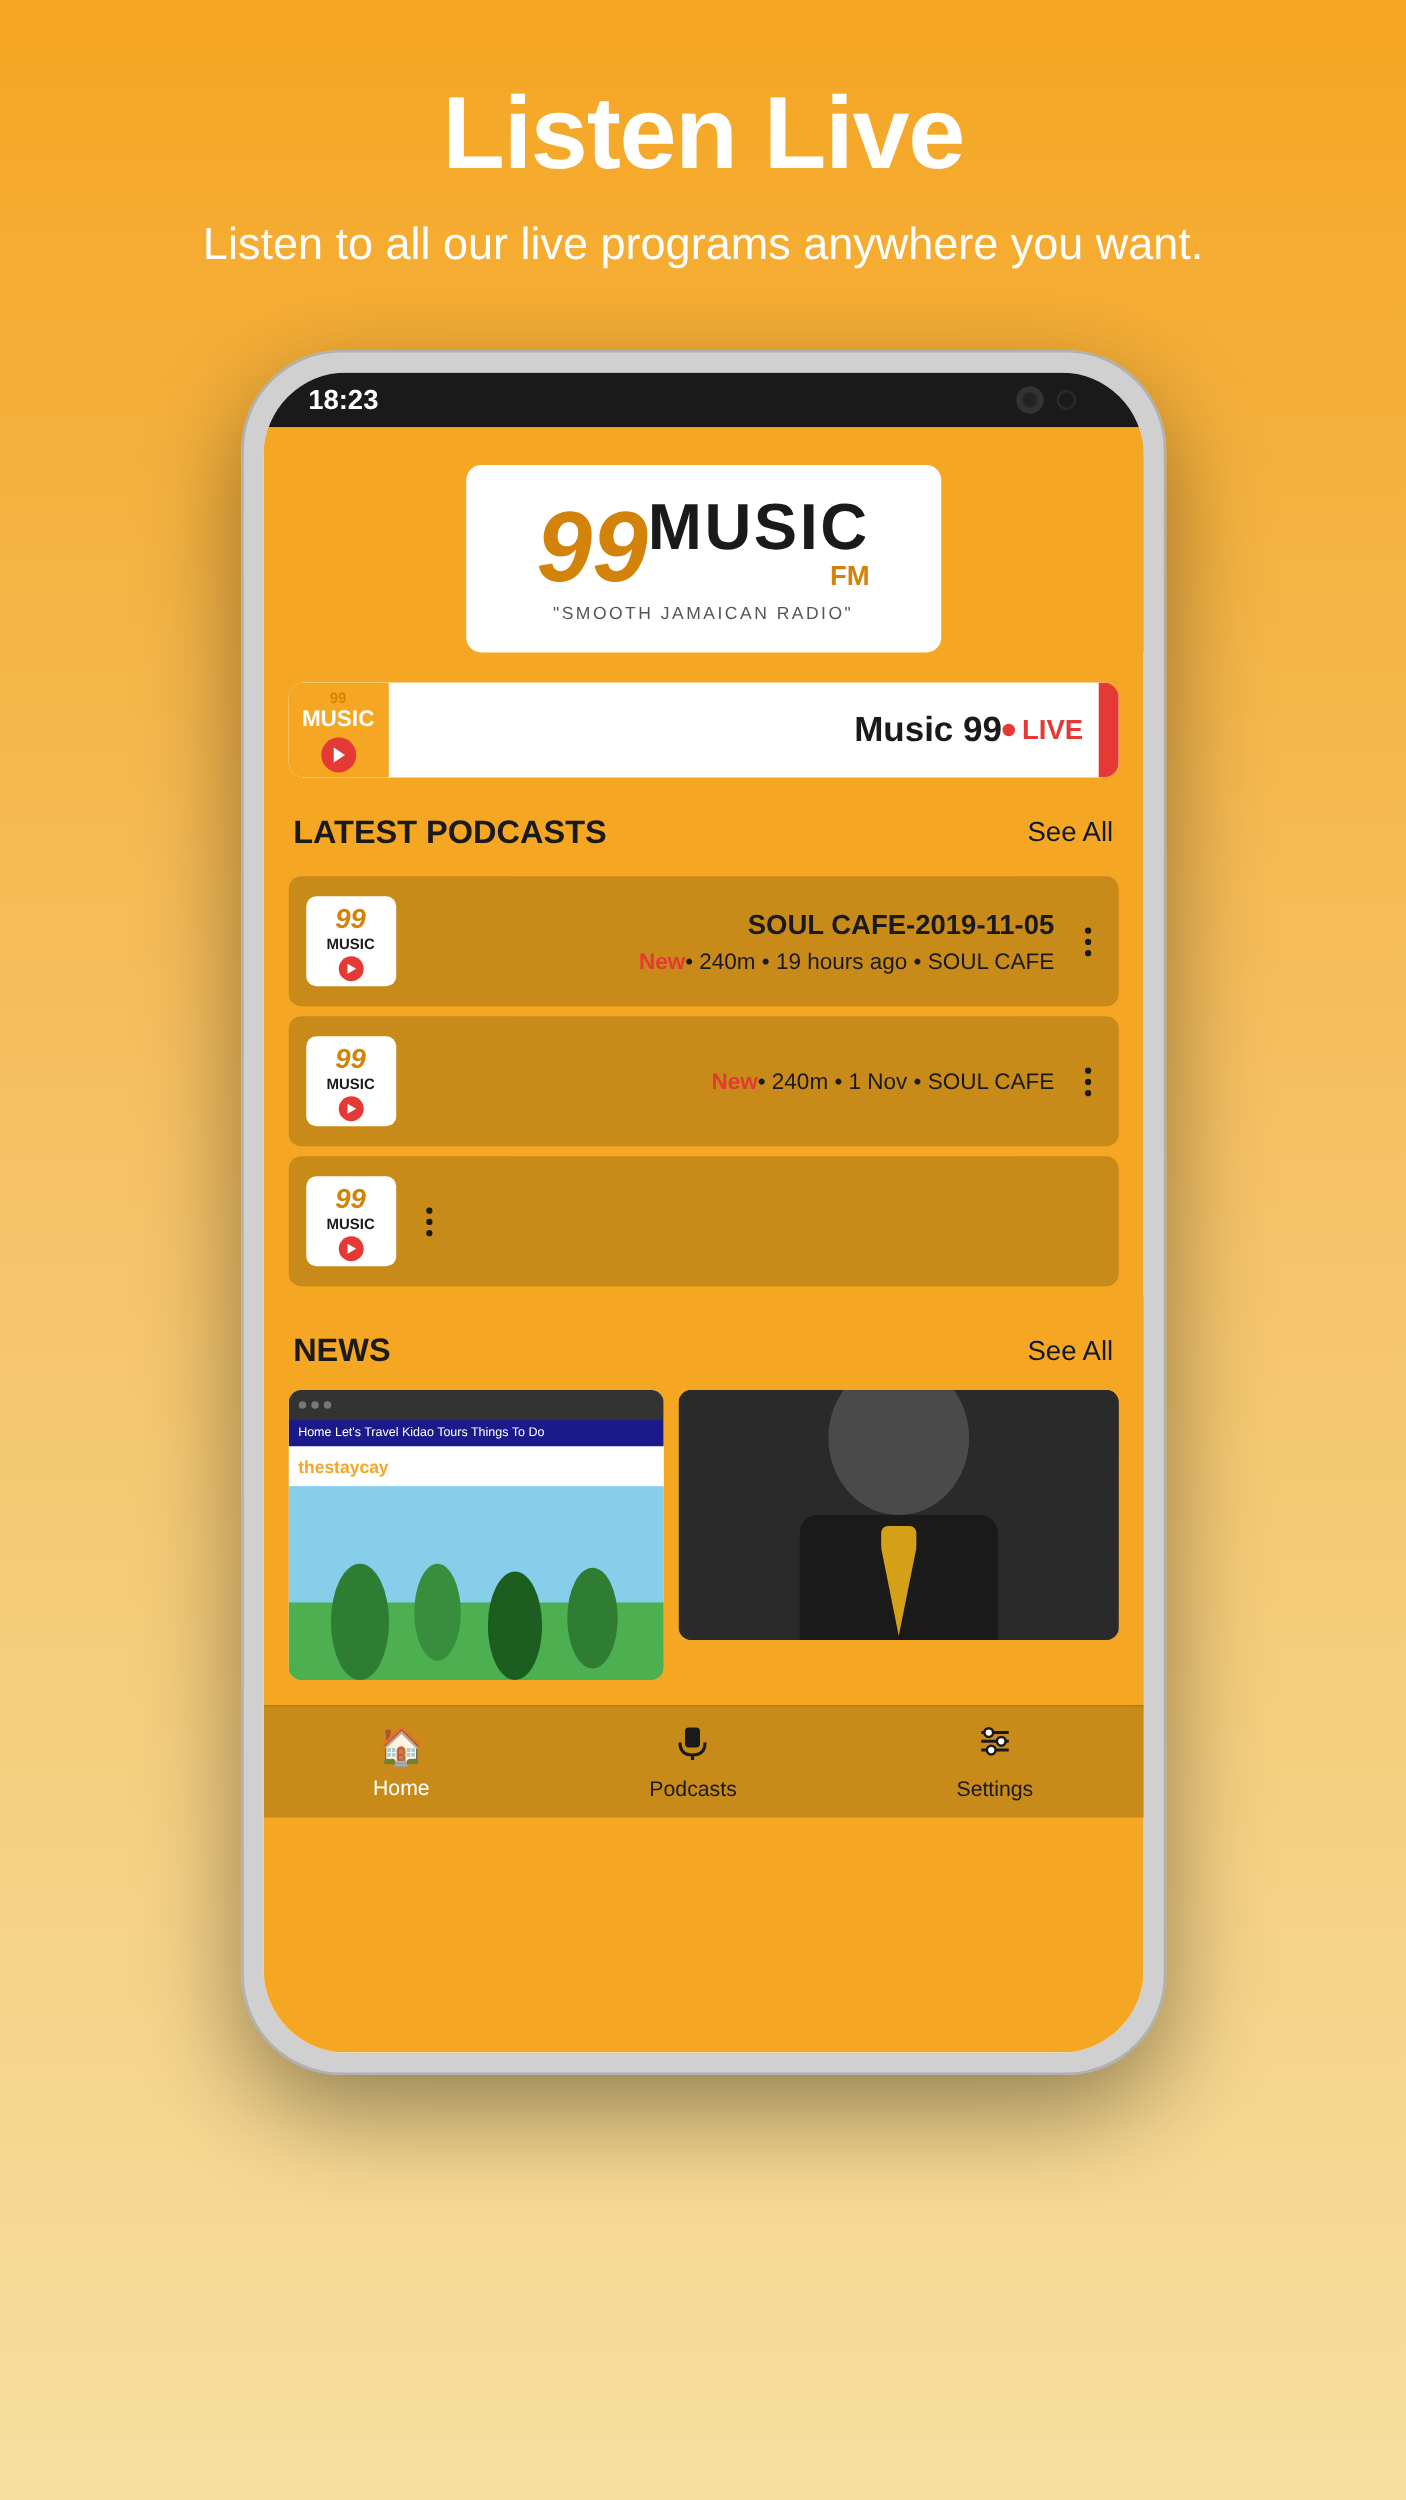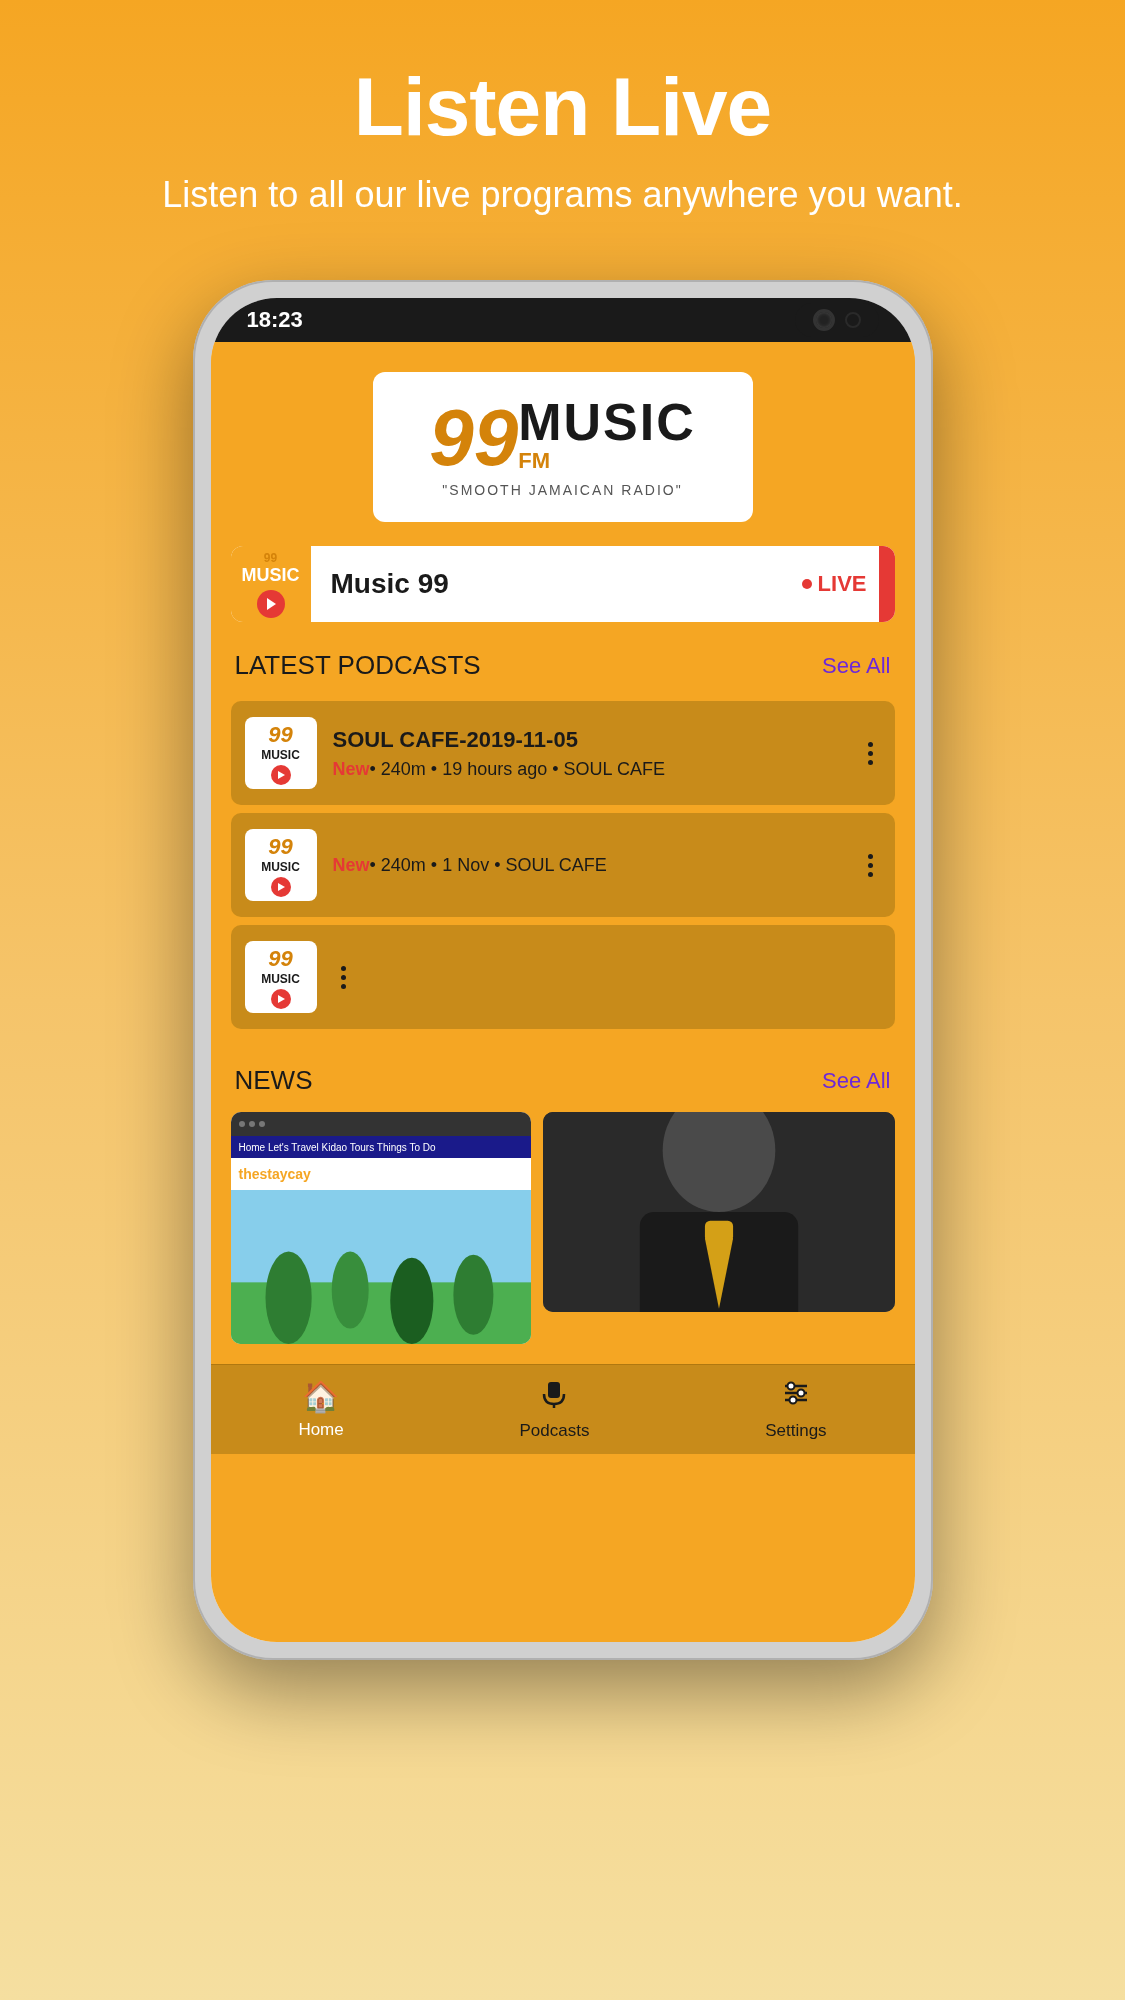--- a/index.html
+++ b/index.html
@@ -30,20 +30,21 @@
       margin-top: 16px;
       line-height: 1.4;
       padding: 0 80px;
     }
 
     
     .phone-wrapper {
       margin-top: 60px;
       width: 740px;
       position: relative;
+      text-align: right;
     }
     .phone-shell {
       background: #d0d0d0;
       border-radius: 80px;
       padding: 18px;
       box-shadow: 0 30px 80px rgba(0,0,0,0.4), inset 0 0 0 2px #b0b0b0;
       position: relative;
     }
     .phone-inner {
       background: #fff;
@@ -224,26 +225,26 @@
 
     
     .section-header {
       display: flex;
       justify-content: space-between;
       align-items: center;
       padding: 28px 24px 16px 24px;
     }
     .section-title {
       font-size: 26px;
-      font-weight: 400;
+      font-weight: 700;
       color: #1a1a1a;
     }
     .see-all {
       font-size: 22px;
-      color: #6d28d9;
+      color: #0f172a;
       font-weight: 500;
     }
 
     
     .podcast-item {
       background: #C88B1A;
       margin: 4px 20px;
       border-radius: 10px;
       display: flex;
       align-items: center;

